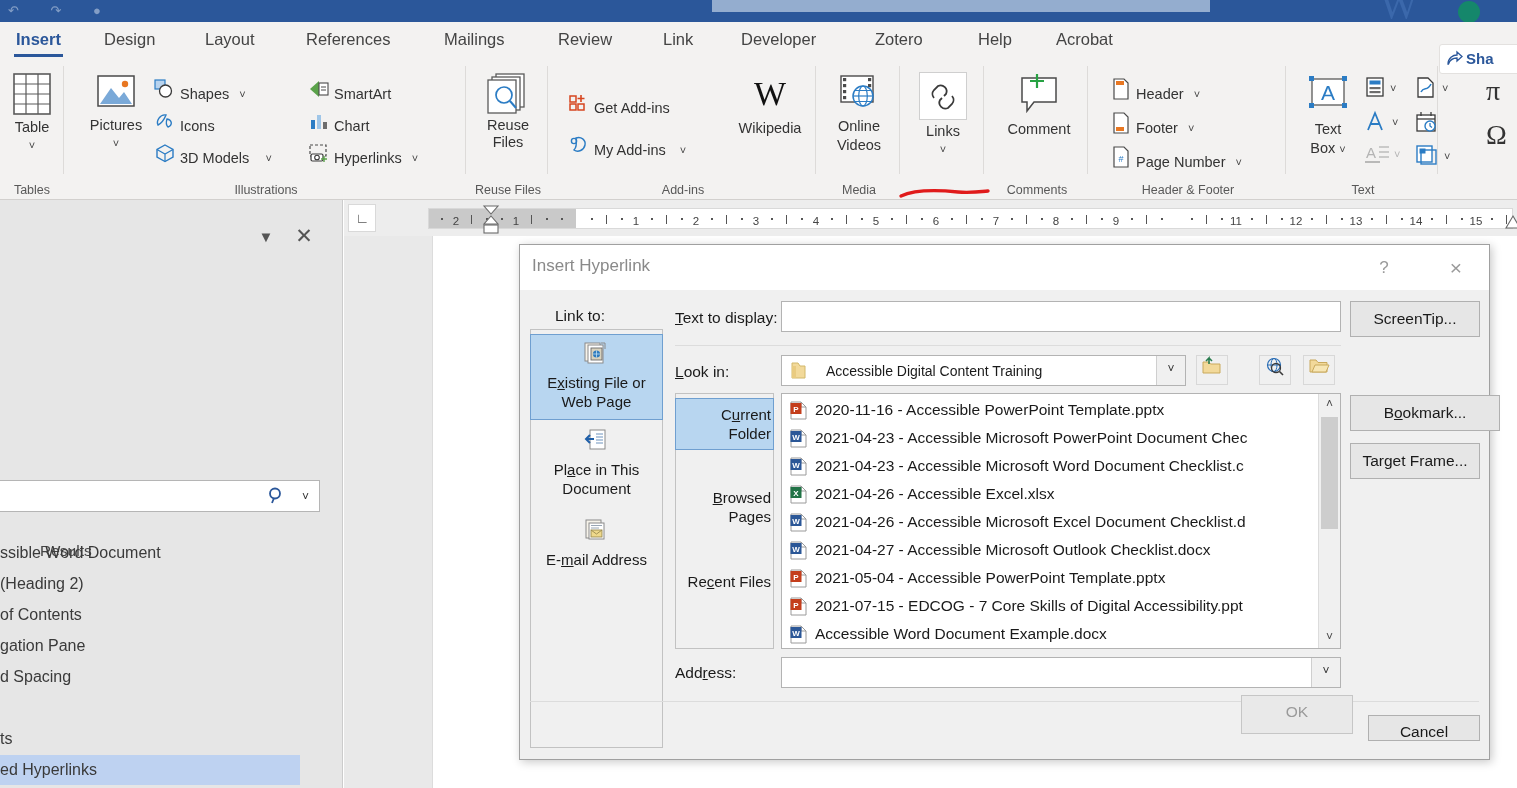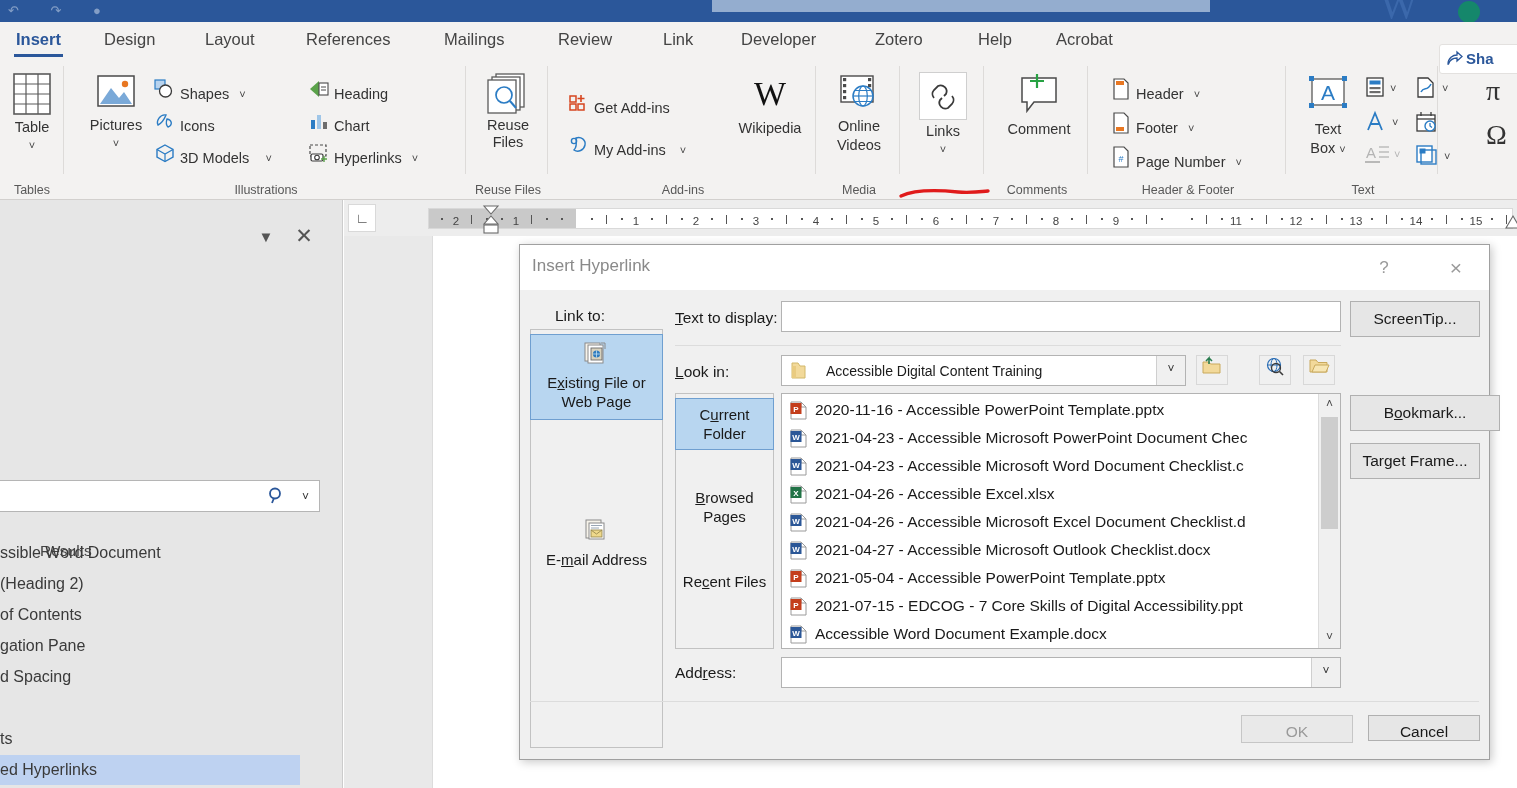--- a/index.html
+++ b/index.html
@@ -168,21 +168,21 @@
   .toolico{
     position:absolute; width:32px; height:30px; background:#f0f0f0;
     border:1px solid #d8d8d8; text-align:center; line-height:28px;
   }
 
   #places{
     position:absolute; left:155px; top:148px; width:99px; height:256px;
     background:#f0f0f0; border:1px solid #c2c2c2;
   }
   .place{
-    position:absolute; left:0; width:97px; text-align:center; font-size:15px;
+    position:absolute; left:0; width:97px; text-align:right; font-size:15px;
     color:#1a1a1a; line-height:19px; padding:6px 2px;
   }
   .place.sel{ background:#b8d6f0; border:1px solid #6f9fd0; left:-1px; width:99px; }
 
   #filelist{
     position:absolute; left:261px; top:148px; width:560px; height:256px;
     background:#ffffff; border:1px solid #b3b3b3; overflow:hidden;
   }
   .frow{
     position:absolute; left:0; width:536px; height:28px; line-height:28px;
@@ -311,21 +311,21 @@
 
     <div class="smallrow" style="left:242px; top:20px;">
       <span class="ic">
         <svg width="22" height="20" viewBox="0 0 22 20">
             <path d="M2 10 L11 2 L11 18 Z" fill="#5aa24a"></path>
             <rect x="11" y="4" width="9" height="12" fill="#fff" stroke="#4a4a4a" stroke-width="1.1"></rect>
             <line x1="13" y1="8" x2="18" y2="8" stroke="#4a4a4a" stroke-width="1"></line>
             <line x1="13" y1="11" x2="18" y2="11" stroke="#4a4a4a" stroke-width="1"></line>
           </svg>
       </span>
-      <span class="tx">Heading</span>
+      <span class="tx">SmartArt</span>
     </div>
     <div class="smallrow" style="left:242px; top:52px;">
       <span class="ic">
         <svg width="22" height="20" viewBox="0 0 22 20">
             <rect x="3" y="9" width="4" height="9" fill="#2b7cc4"></rect>
             <rect x="9" y="4" width="4" height="14" fill="#9fc6e8"></rect>
             <rect x="15" y="11" width="4" height="7" fill="#6d6d6d"></rect>
           </svg>
       </span>
       <span class="tx">Chart</span>
@@ -715,20 +715,35 @@
           <rect x="4" y="4" width="15" height="18" fill="#ffffff" stroke="#8a8a8a" stroke-width="1"></rect>
           <rect x="7" y="7" width="11" height="12" fill="#d9d2bd" stroke="#6a6a6a" stroke-width="0.9"></rect>
           <circle cx="12.5" cy="13" r="3.6" fill="#2f7bbd"></circle>
           <path d="M9 13 h7 M12.5 9.4 v7.2" stroke="#bfe0f5" stroke-width="0.8"></path>
           <path d="M17 2 L21 2 L21 8" fill="none" stroke="#8a8a8a" stroke-width="1"></path>
         </svg>
       </span>
       <span>E<span class="u">x</span>isting File or<br>Web Page</span>
     </div>
 
+    <div class="lt-item" style="top:92px;">
+      <span class="icn">
+        <svg width="26" height="24" viewBox="0 0 26 24">
+          <rect x="6" y="2" width="15" height="19" fill="#ffffff" stroke="#8a8a8a" stroke-width="1"></rect>
+          <g stroke="#7a9dc4" stroke-width="1.1">
+              <line x1="12" y1="6" x2="19" y2="6"></line>
+              <line x1="12" y1="9" x2="19" y2="9"></line>
+              <line x1="12" y1="12" x2="19" y2="12"></line>
+              <line x1="12" y1="15" x2="19" y2="15"></line>
+            </g>
+          <path d="M10 11 L3 11 M6 7 L2 11 L6 15" fill="none" stroke="#1f5fa8" stroke-width="2"></path>
+        </svg>
+      </span>
+      <span>Pl<span class="u">a</span>ce in This<br>Document</span>
+    </div>
 
     <div class="lt-item" style="top:182px;">
       <span class="icn">
         <svg width="26" height="24" viewBox="0 0 26 24">
           <rect x="2" y="2" width="15" height="18" fill="#f6f3ea" stroke="#8a8a8a" stroke-width="1"></rect>
           <rect x="5" y="5" width="15" height="16" fill="#ffffff" stroke="#8a8a8a" stroke-width="1"></rect>
           <rect x="7" y="12" width="11" height="7" fill="#efd98b" stroke="#9a8a50" stroke-width="0.9"></rect>
           <path d="M7 12 L12.5 16 L18 12" fill="none" stroke="#9a8a50" stroke-width="0.9"></path>
           <g stroke="#9aa7b5" stroke-width="1">
               <line x1="7" y1="7.5" x2="18" y2="7.5"></line>
@@ -878,15 +893,15 @@
   <div id="addr-combo">
     <div class="dd">˅</div>
   </div>
 
   <div class="hrule" style="left:10px; top:456px; width:949px;"></div>
 
   <div class="dlgbtn" style="left:830px; top:56px; width:130px; height:36px; line-height:34px;">ScreenTip...</div>
   <div class="dlgbtn" style="left:830px; top:150px; width:150px; height:36px; line-height:34px;">B<span class="u">o</span>okmark...</div>
   <div class="dlgbtn" style="left:830px; top:198px; width:130px; height:36px; line-height:34px;">Tar<span class="u">g</span>et Frame...</div>
 
-  <div class="dlgbtn disabled" style="left:721px; top:470px; width:112px; height:28px; line-height:32px;">OK</div>
+  <div class="dlgbtn disabled" style="left:721px; top:450px; width:112px; height:39px; line-height:32px;">OK</div>
   <div class="dlgbtn" style="left:848px; top:470px; width:112px; height:26px; line-height:32px;">Cancel</div>
 </div>
 
 </body></html>

